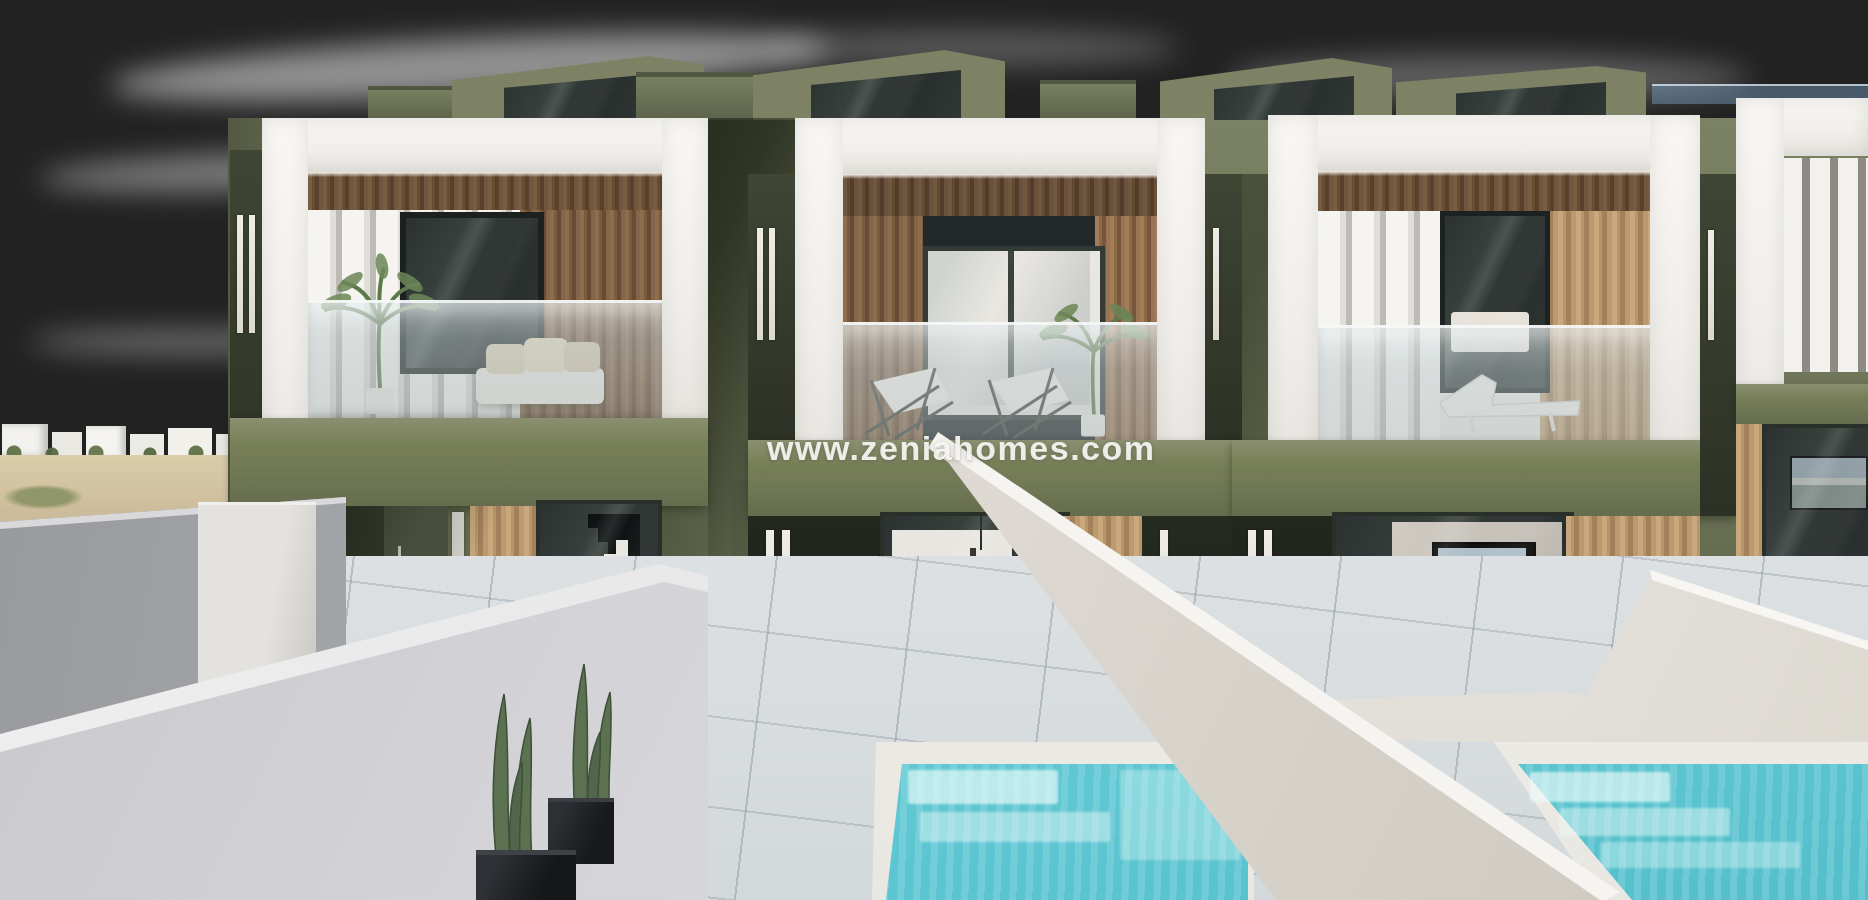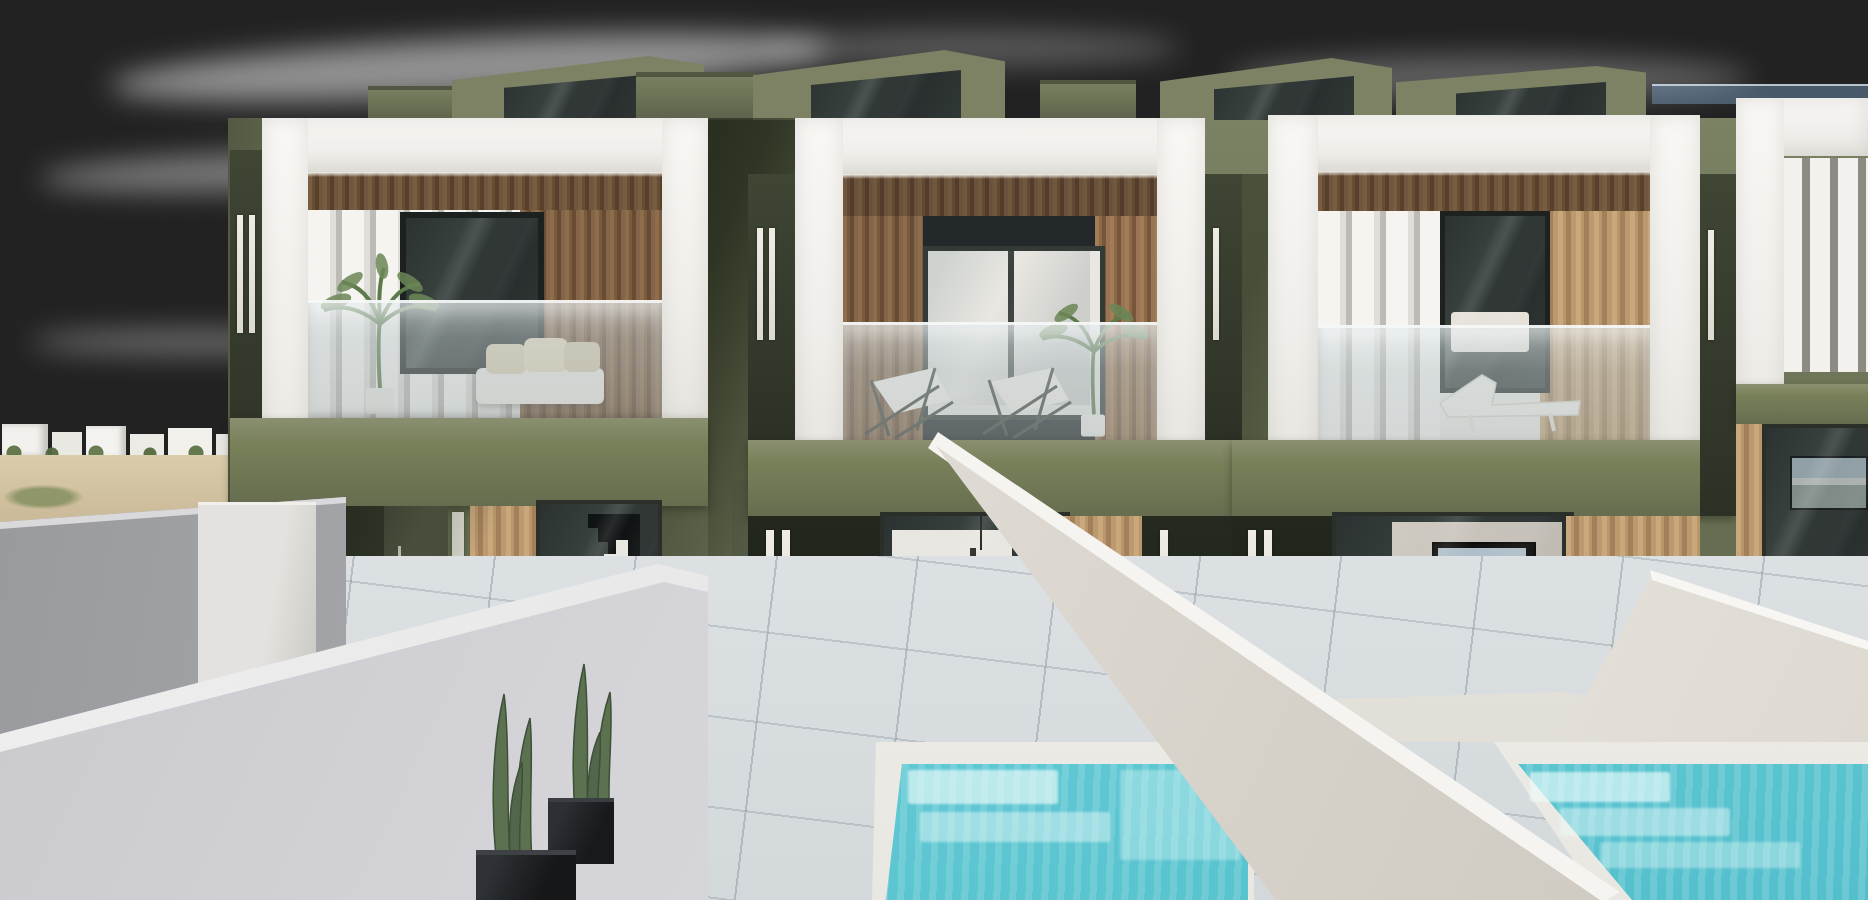--- a/index.html
+++ b/index.html
@@ -389,14 +389,15 @@
       <path d="M52 224 C46 170 50 120 62 82 C66 122 60 172 64 224 Z"></path>
       <path d="M42 220 C40 180 44 150 54 126 C56 152 50 186 52 220 Z" fill="#51664a"></path>
       <path d="M108 186 C102 130 106 70 116 28 C122 72 118 132 120 186 Z"></path>
       <path d="M130 188 C126 140 130 92 142 56 C146 96 138 144 142 188 Z"></path>
       <path d="M120 184 C118 150 122 118 132 96 C134 124 128 156 130 184 Z" fill="#51664a"></path>
     </g>
   </svg>
   <div class="abs" style="left:548px;top:798px;width:66px;height:66px;background:linear-gradient(115deg,#2c2f33 20%,#17191c 70%);box-shadow:inset 0 4px 0 #3a3d41;"></div>
   <div class="abs" style="left:476px;top:850px;width:100px;height:50px;background:linear-gradient(115deg,#2e3135 20%,#151719 70%);box-shadow:inset 0 5px 0 #3e4146;"></div>
 
+  <div class="abs watermark" style="left:767px;top:429px;width:336px;">www.zeniahomes.com</div>
 
 </div>
 
 </body></html>

